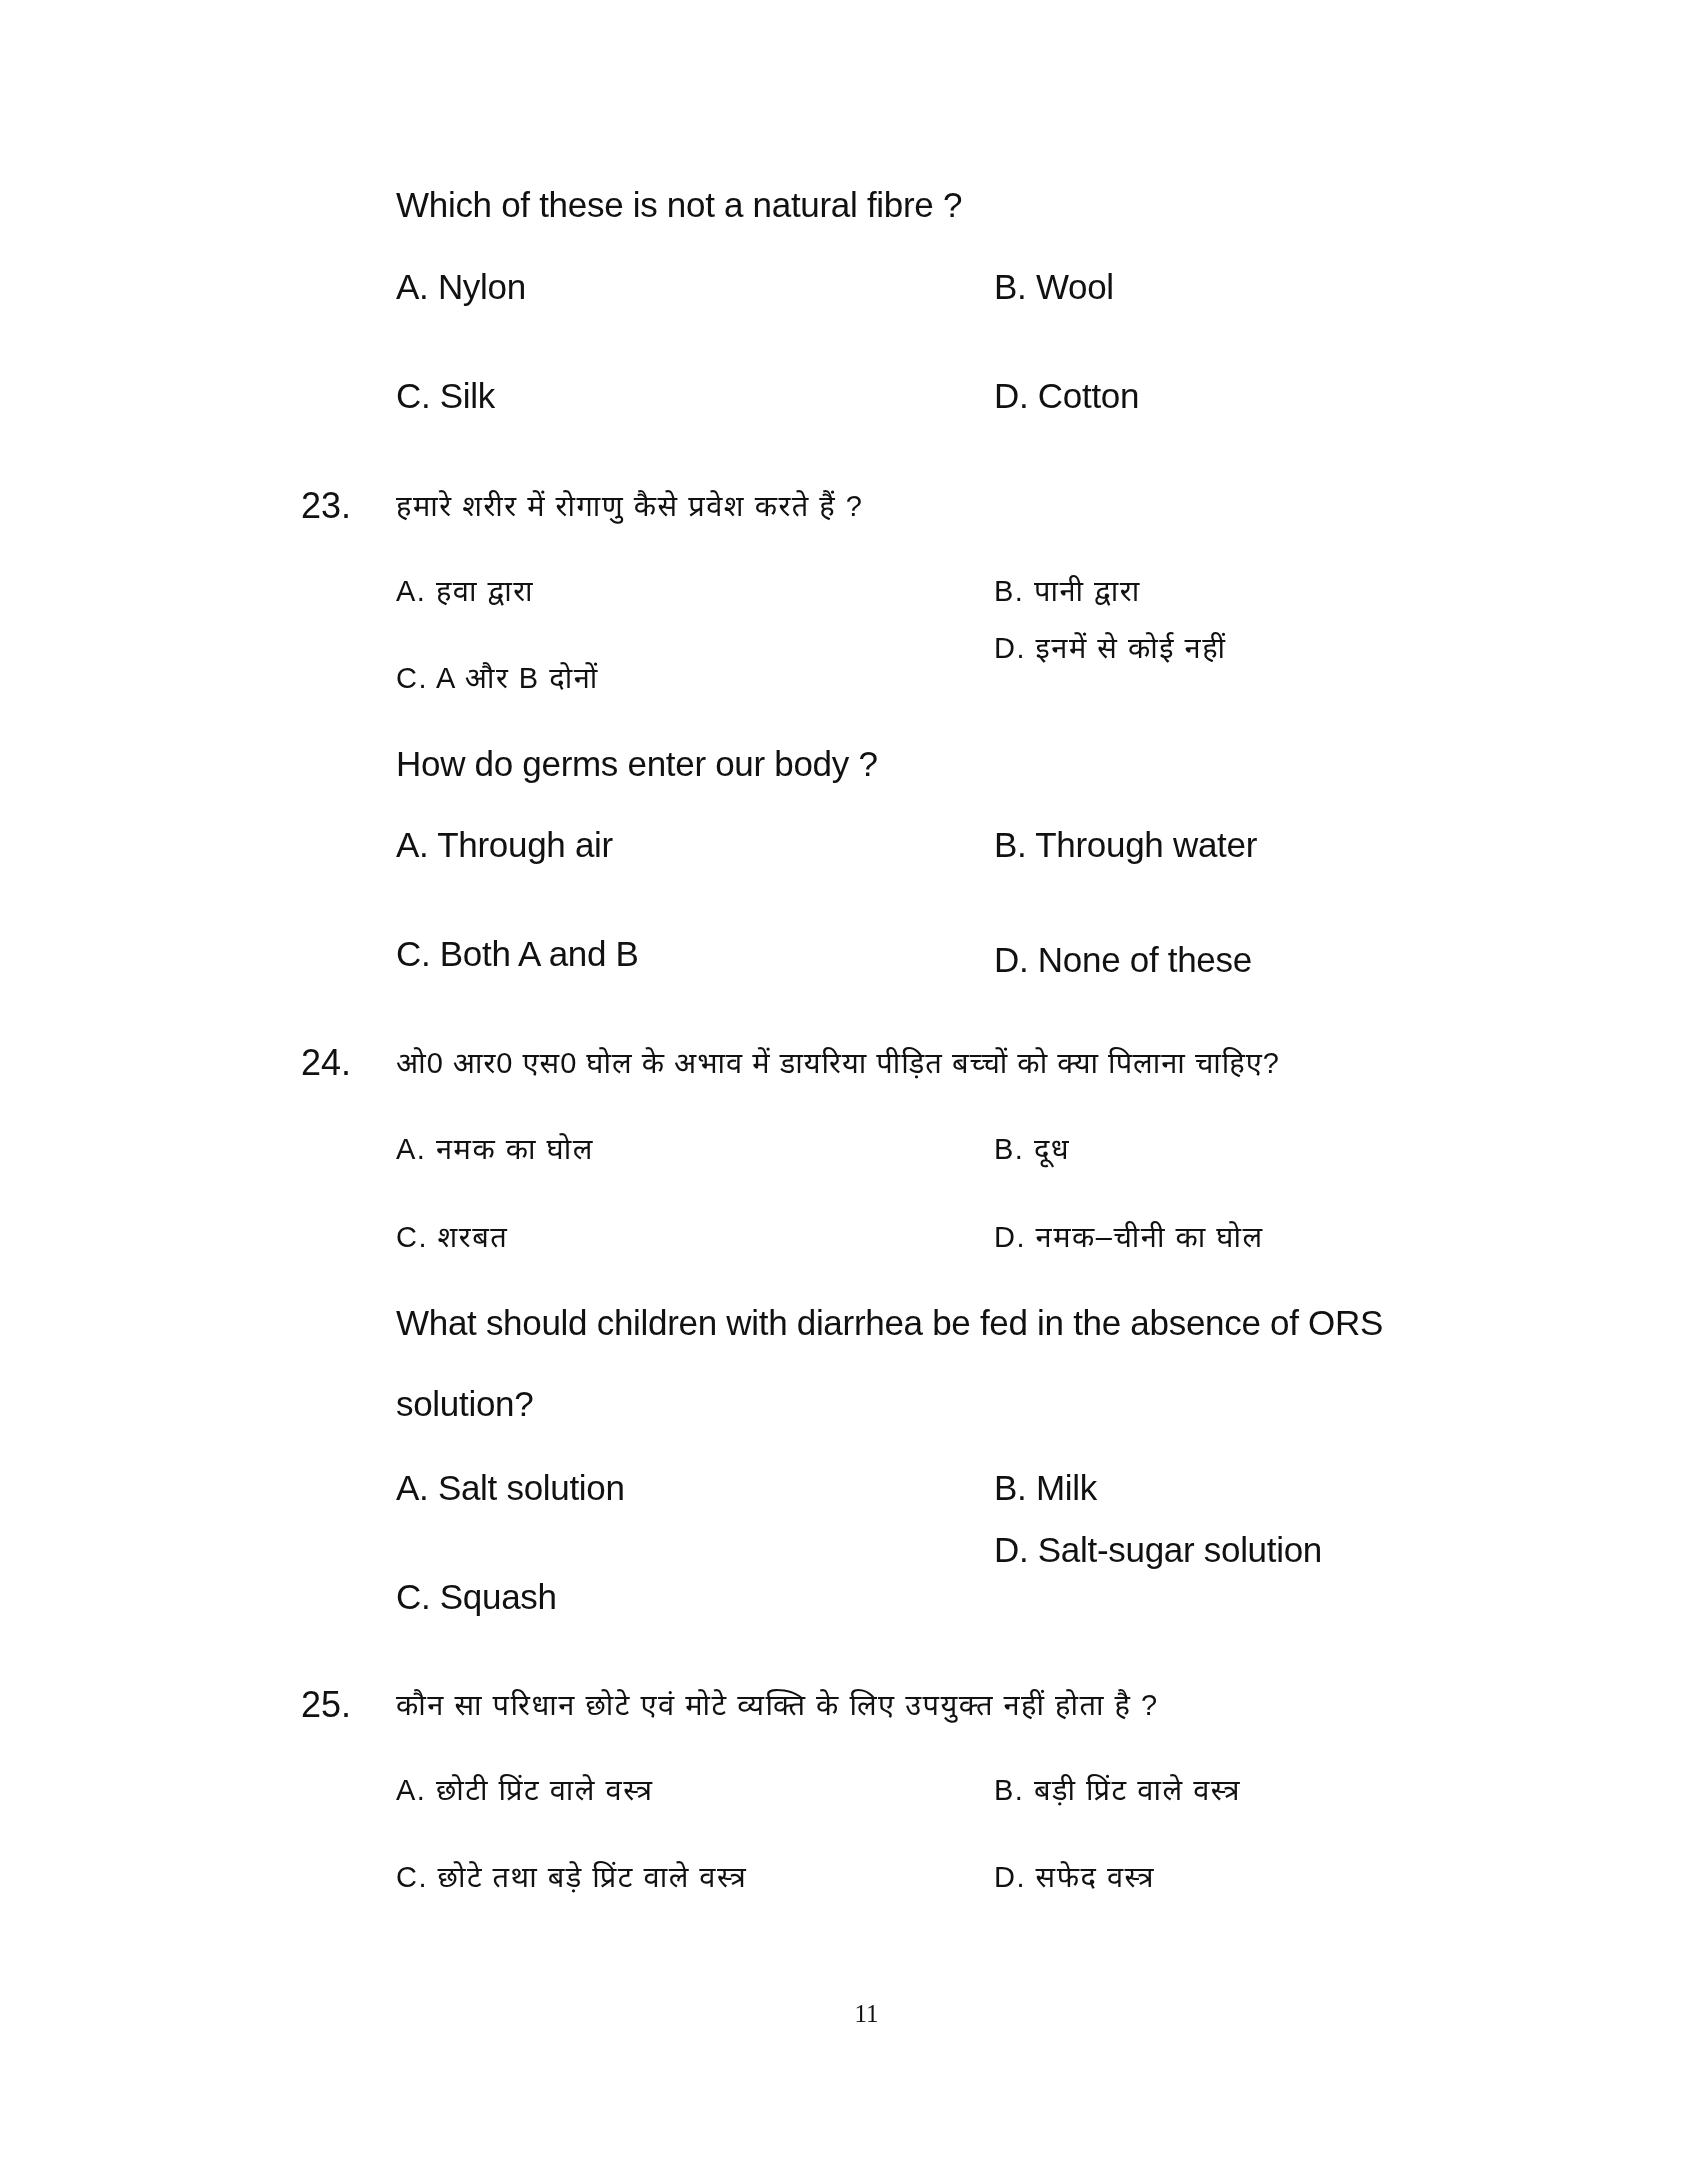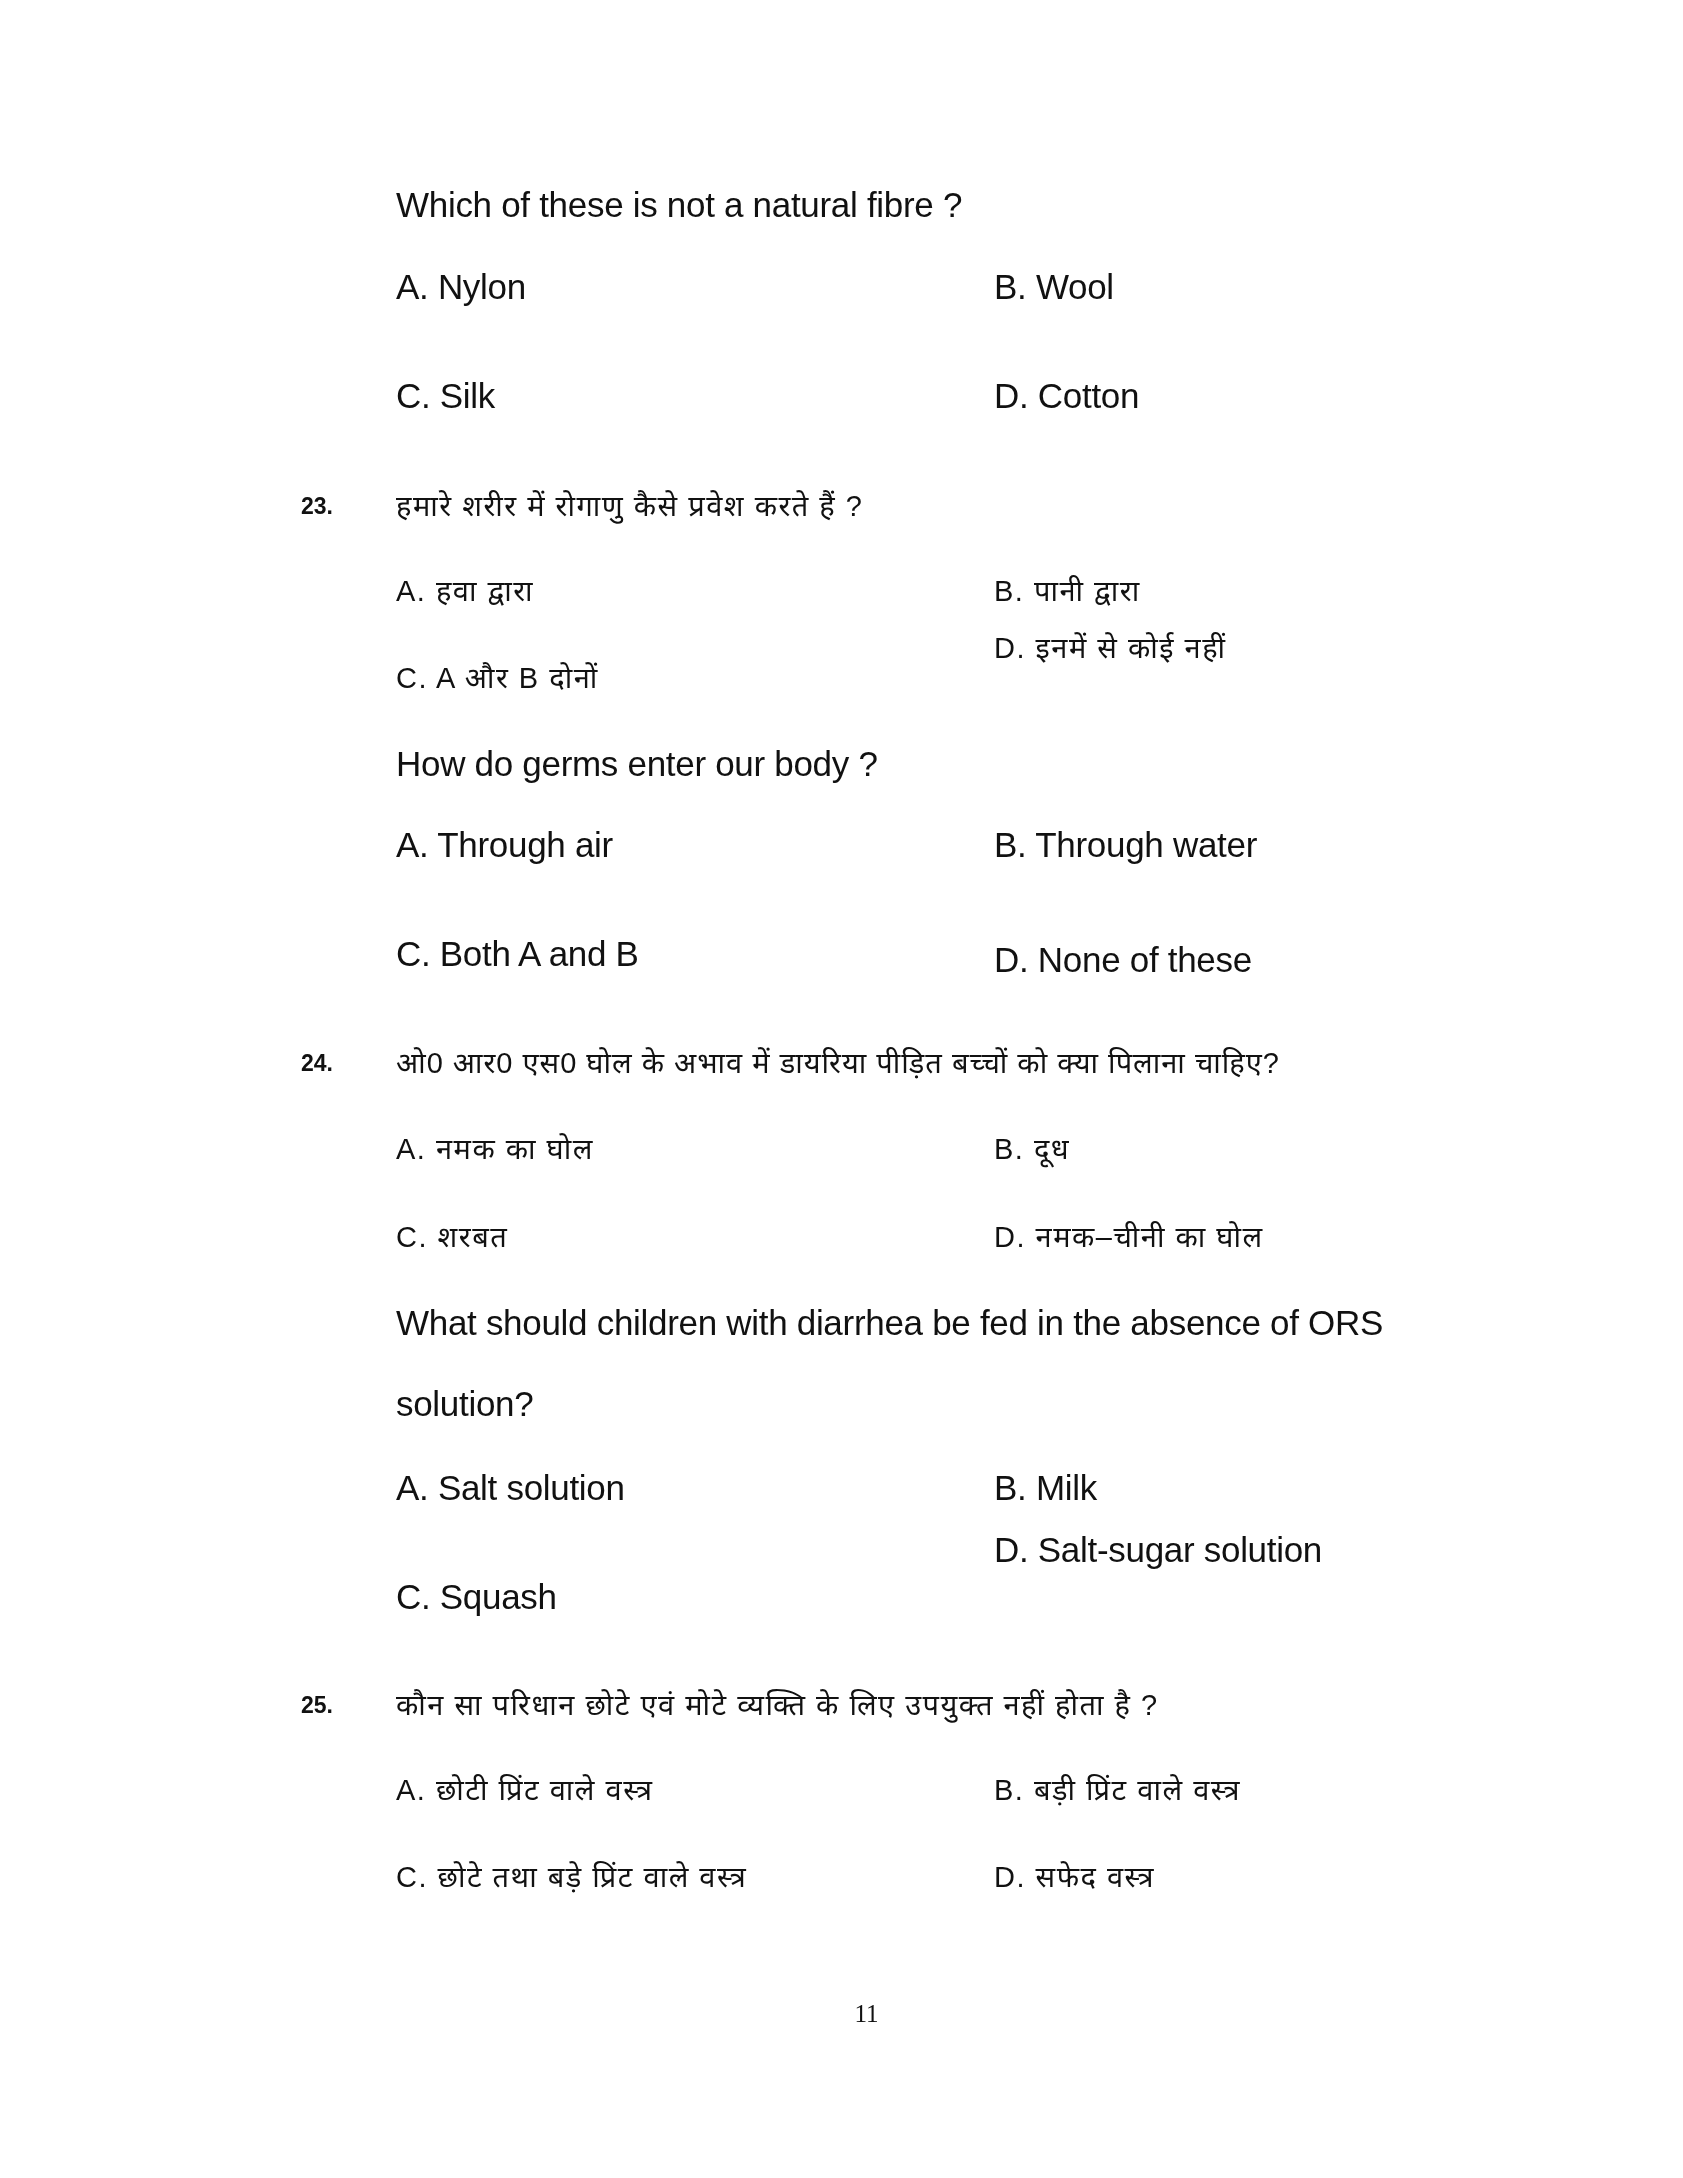--- a/index.html
+++ b/index.html
@@ -1,21 +1,21 @@
 <!DOCTYPE html>
 <html><head>
 <meta charset="utf-8">
 <style>
   html, body { margin: 0; padding: 0; background: #ffffff; }
   body { width: 1683px; height: 2178px; position: relative; overflow: hidden;
          font-family: "Liberation Sans", sans-serif; color: #111111; }
   .line { position: absolute; font-size: 35px; line-height: 44px; white-space: nowrap;
           transform: translateY(-50%); letter-spacing: -0.3px; }
   .hi { font-size: 29px; letter-spacing: 1.5px; }
-  .qnum { position: absolute; font-size: 23px; transform: translateY(-50%); font-weight: bold; }
+  .qnum { position: absolute; font-size: 36px; transform: translateY(-50%); }
   .c-left { left: 396px; }
   .c-right { left: 994px; text-align: right; }
   .c-num { left: 301px; }
   .pageno { position: absolute; left: 0; width: 1733px; text-align: center; top: 2000px;
             font-family: "Liberation Serif", serif; font-size: 25px; }
 </style>
 </head>
 <body>
 
 <div>

